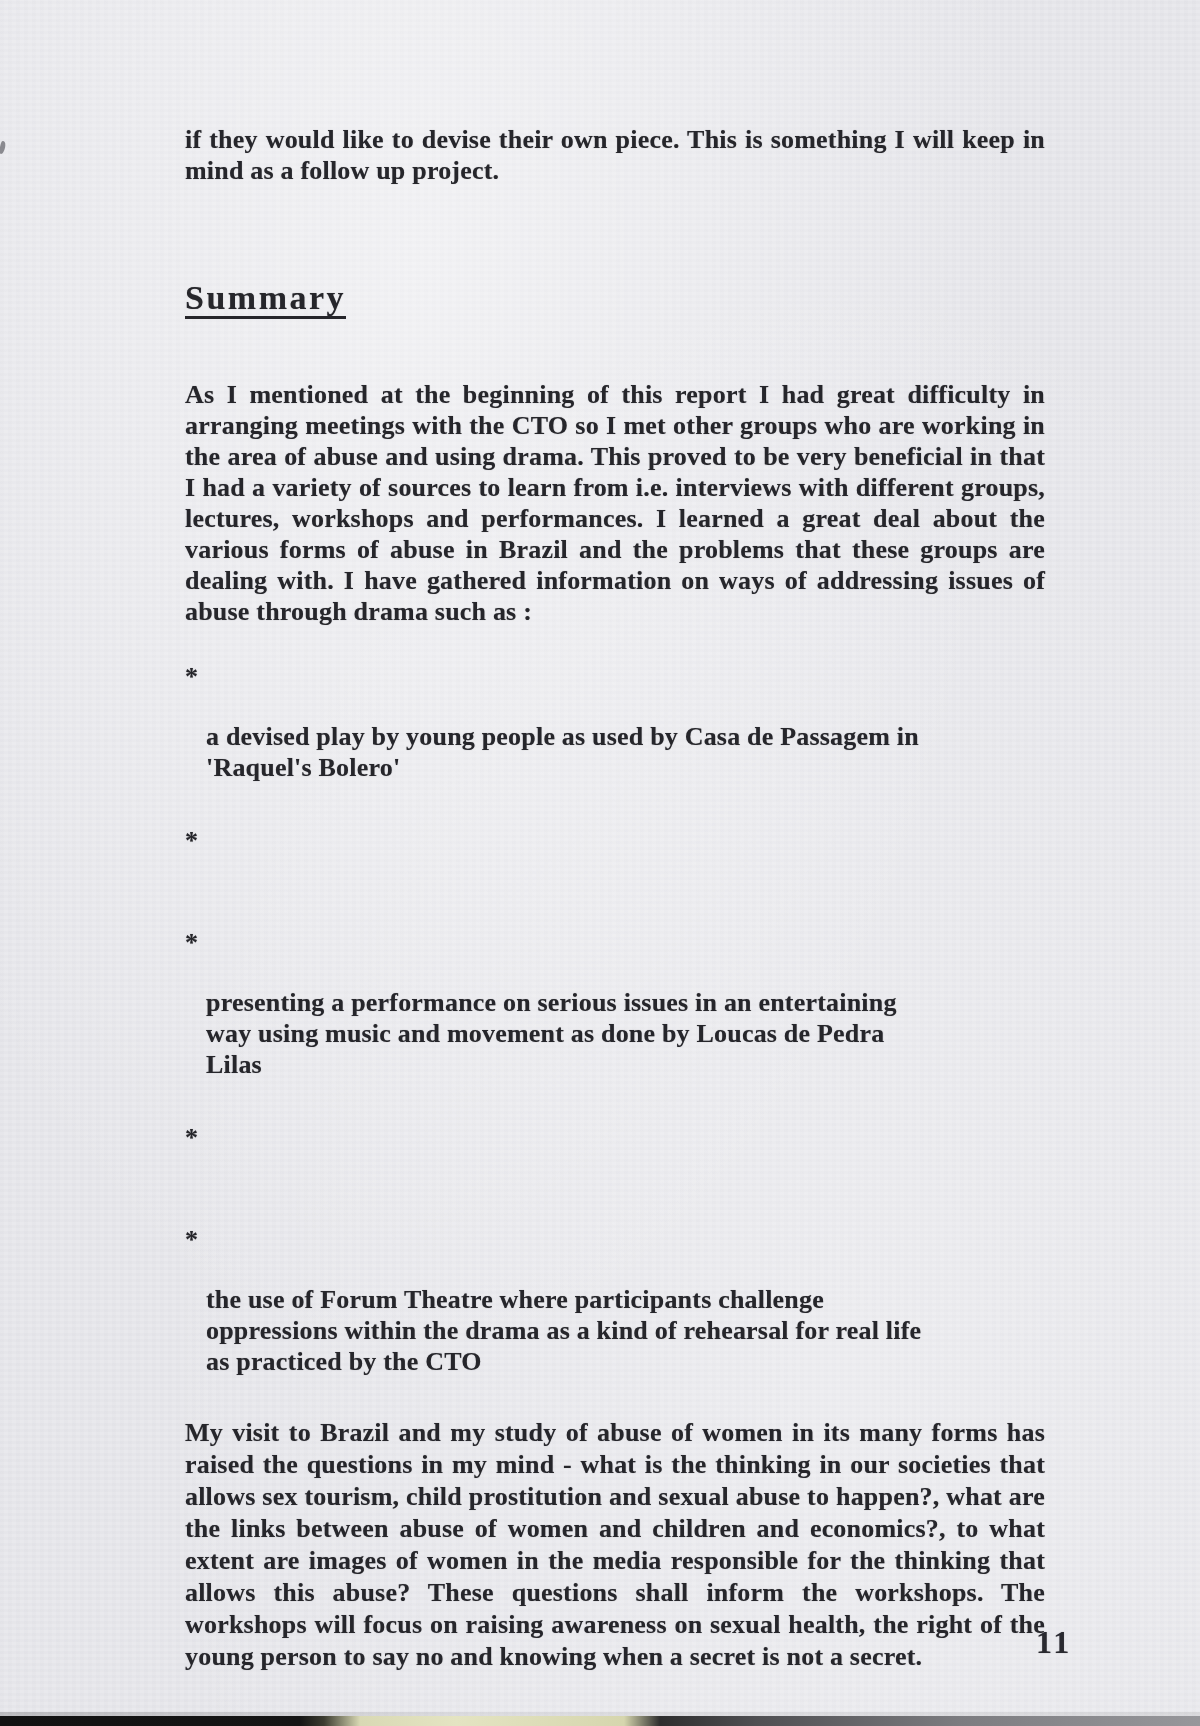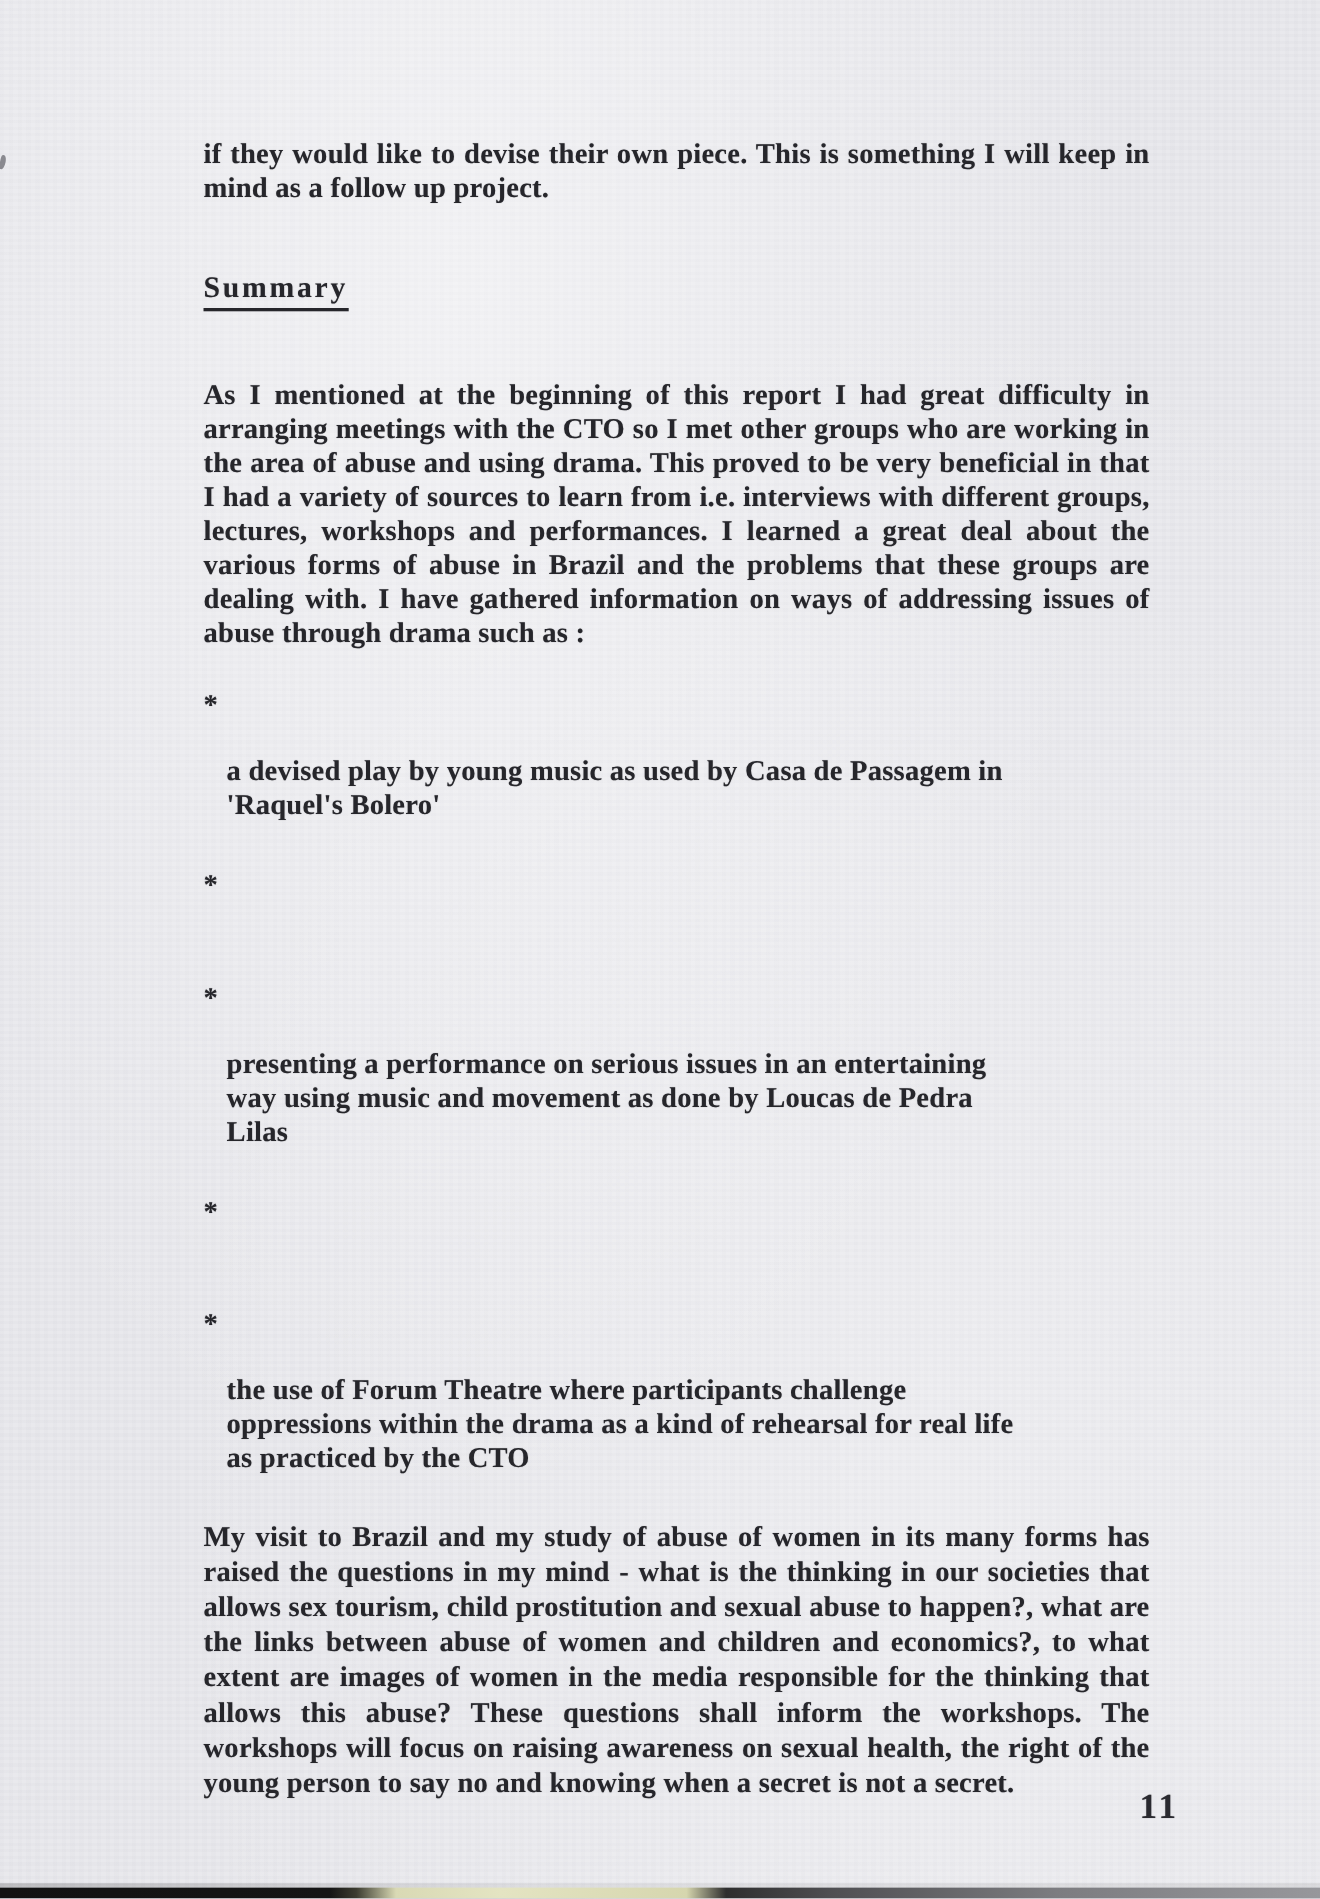--- a/index.html
+++ b/index.html
@@ -32,22 +32,22 @@
     font-weight: 700;
     letter-spacing: 0.2px;
     text-shadow: 0 0 1px rgba(38,38,43,0.38);
   }
   .para {
     margin: 0;
     text-align: justify;
   }
   .intro { margin-bottom: 0; }
   .heading {
-    margin: 60px 0 0 0;
-    font-size: 27px;
+    margin: 96px 0 0 0;
+    font-size: 34px;
     line-height: 31px;
     font-weight: 700;
   }
   .heading .underlined {
     display: inline-block;
     letter-spacing: 2.5px;
     border-bottom: 3.5px solid #26262b;
     padding-bottom: 3px;
   }
   .body-para { margin-top: 60px; }
@@ -129,21 +129,21 @@
 
     <h2 class="heading">
       <span class="underlined">Summary</span>
     </h2>
 
     <p class="para body-para">As I mentioned at the beginning of this report I had great difficulty in arranging meetings with the CTO so I met other groups who are working in the area of abuse and using drama. This proved to be very beneficial in that I had a variety of sources to learn from i.e. interviews with different groups, lectures, workshops and performances. I learned a great deal about the various forms of abuse in Brazil and the problems that these groups are dealing with. I have gathered information on ways of addressing issues of abuse through drama such as :</p>
 
     <ul class="bullet-list">
       <li>
         <span class="marker">*</span>
-        <span>a devised play by young music as used by Casa de Passagem in
+        <span>a devised play by young people as used by Casa de Passagem in
 'Raquel's Bolero'</span>
       </li>
       <li>
         <span class="marker">*</span>
       </li>
       <li>
         <span class="marker">*</span>
         <span>presenting a performance on serious issues in an entertaining
 way using music and movement as done by Loucas de Pedra
 Lilas</span>

